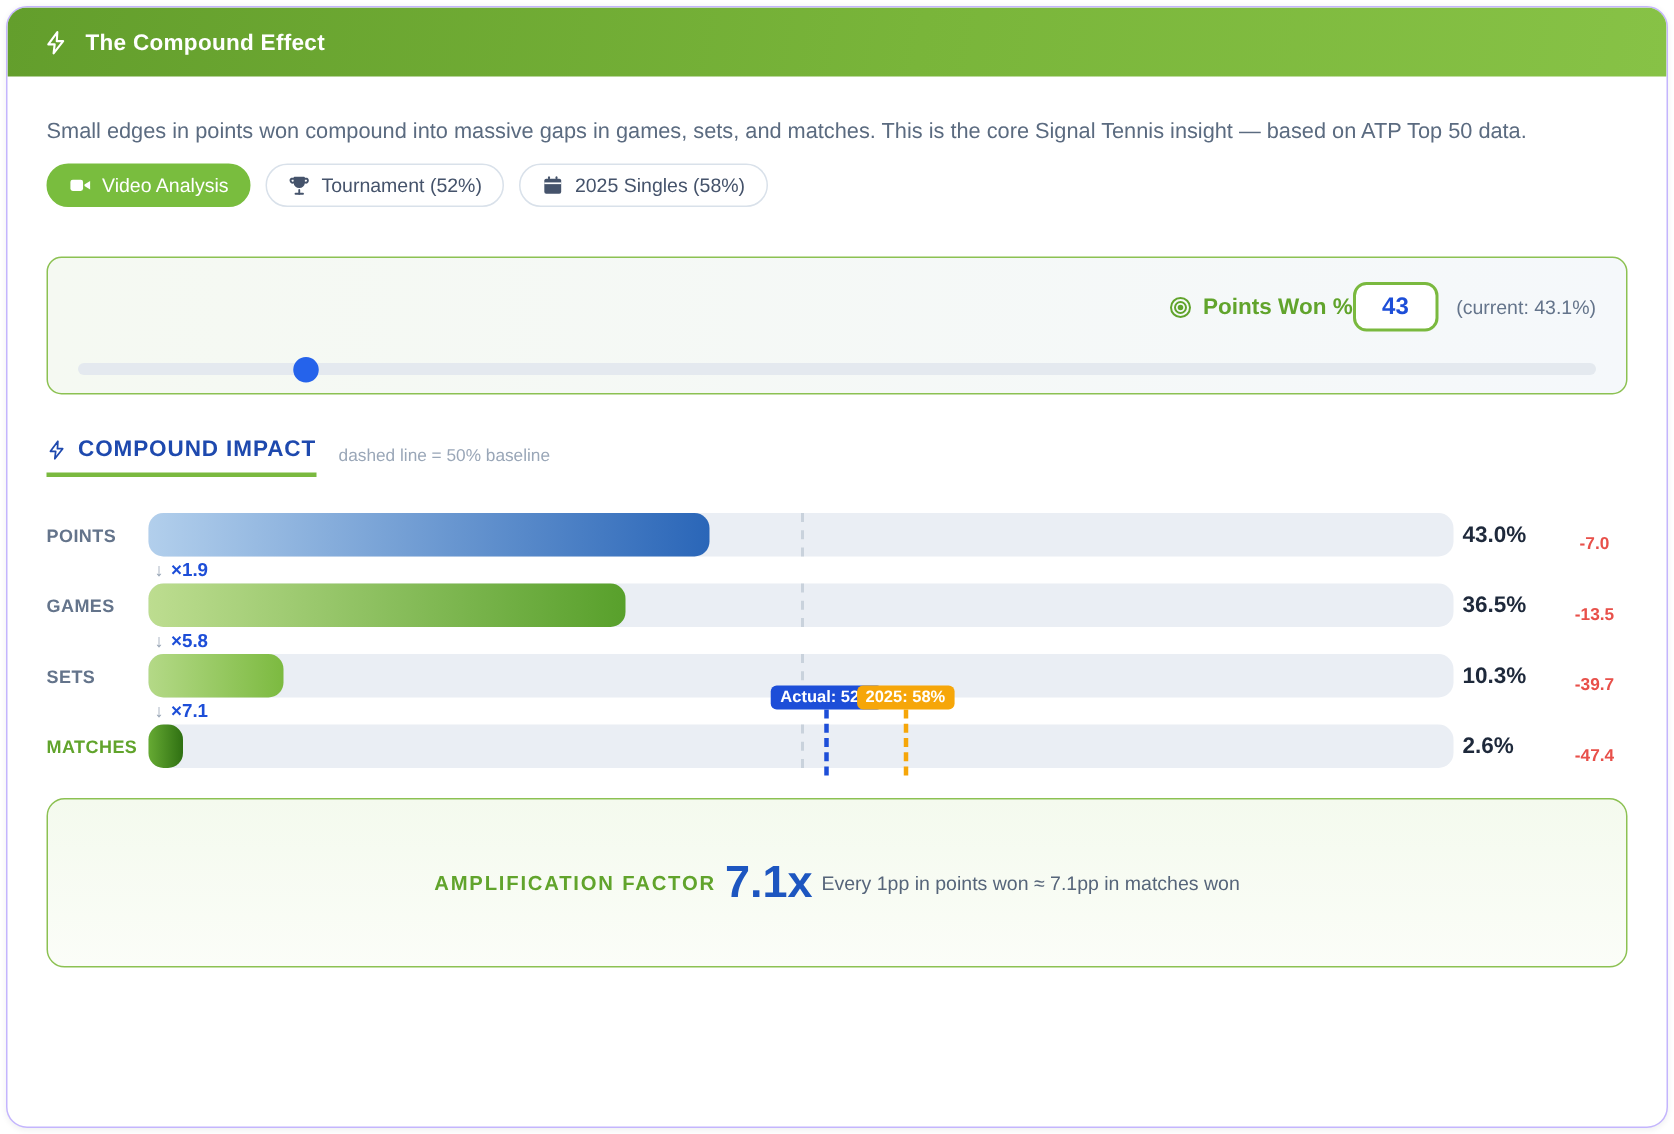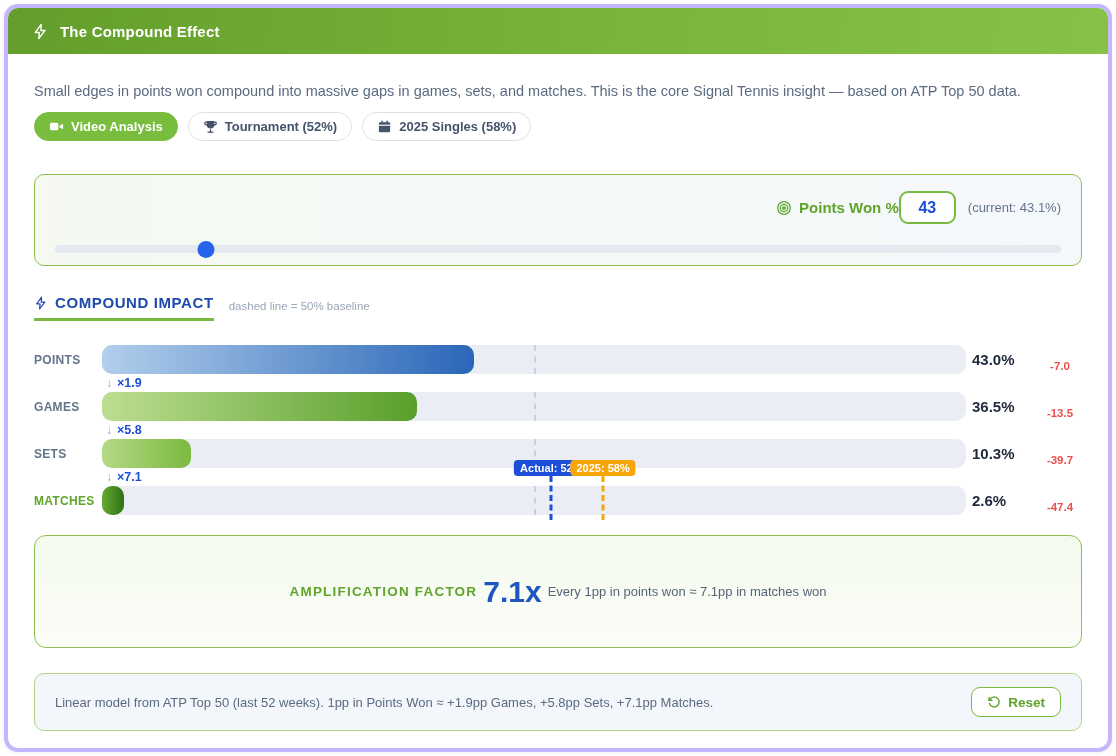--- a/index.html
+++ b/index.html
@@ -1,34 +1,34 @@
 <!DOCTYPE html>
 <html><head>
 <meta charset="utf-8">
 <style>
   * { margin:0; padding:0; box-sizing:border-box; }
   html,body { width:1116px; height:756px; background:#fff; font-family:"Liberation Sans", sans-serif; }
   .card {
     position:absolute; left:4px; top:4px; width:1108px; height:748px;
-    background:#fff; border:4px solid #c4b5fd; border-radius:14px;
+    background:#fff; border:1px solid #c4b5fd; border-radius:14px;
     box-shadow:0 1px 4px rgba(15,23,42,.07); overflow:hidden;
   }
   
   .hdr {
     height:46px; display:flex; align-items:center; gap:11px; padding:0 24px;
     background:linear-gradient(100deg,#639e2c 0%, #79b53a 55%, #87c246 100%);
   }
   .hdr-title { color:#fff; font-size:15px; font-weight:bold; letter-spacing:.2px; }
   .content { padding:0 26px; }
   .desc { margin-top:29px; font-size:14.5px; color:#5b6b80; }
   
   .chips { margin-top:13px; display:flex; gap:10px; }
   .chip {
     display:inline-flex; align-items:center; gap:7px; height:29px; padding:0 14px;
-    border-radius:999px; font-size:13px; font-weight:bold; border:1px solid #d9e1ea;
+    border-radius:999px; font-size:13px; font-weight:normal; border:1px solid #d9e1ea;
     background:#fff; color:#45536b; cursor:pointer;
   }
   .chip.active { background:#79bd3e; border-color:#79bd3e; color:#fff; }
   
   .panel {
     margin-top:33px; height:92px; border:1.5px solid #8cc152; border-radius:10px;
     background:linear-gradient(90deg,#f5f9f2,#f5f8fb); padding:16px 20px 0 20px;
   }
   .panel-top { display:flex; align-items:center; justify-content:flex-end; }
   .panel-label { display:flex; align-items:center; gap:7px; color:#61a42c; font-weight:bold; font-size:15px; }
@@ -252,27 +252,15 @@
       </div>
 
     </div>
 
     <div class="amp">
       <div class="amp-title">AMPLIFICATION FACTOR</div>
       <div class="amp-value">7.1x</div>
       <div class="amp-cap">Every 1pp in points won ≈ 7.1pp in matches won</div>
     </div>
 
-    <div class="foot">
-      <span class="foot-note">Linear model from ATP Top 50 (last 52 weeks). 1pp in Points Won ≈ +1.9pp Games, +5.8pp Sets, +7.1pp Matches.</span>
-      <button class="reset-btn">
-        <span>
-          <svg width="14" height="14" viewBox="0 0 24 24" fill="none" stroke="#61a42c" stroke-width="2.4" stroke-linecap="round" stroke-linejoin="round">
-              <path d="M3.5 4v5h5"></path>
-              <path d="M4.2 14.5a8.5 8.5 0 1 0 .6-6.5L3.5 9"></path>
-            </svg>
-        </span>
-        <span>Reset</span>
-      </button>
-    </div>
 
   </div>
 </div>
 
 </body></html>

